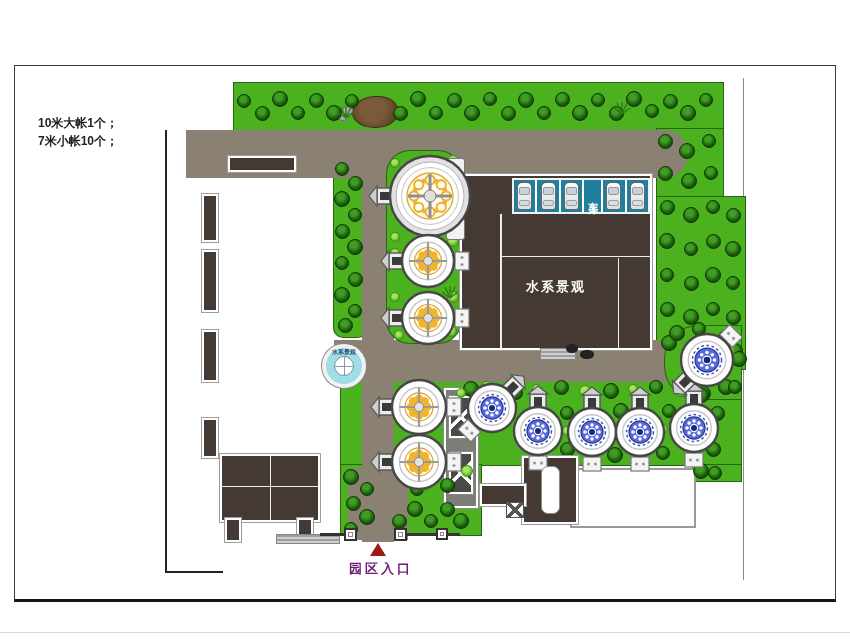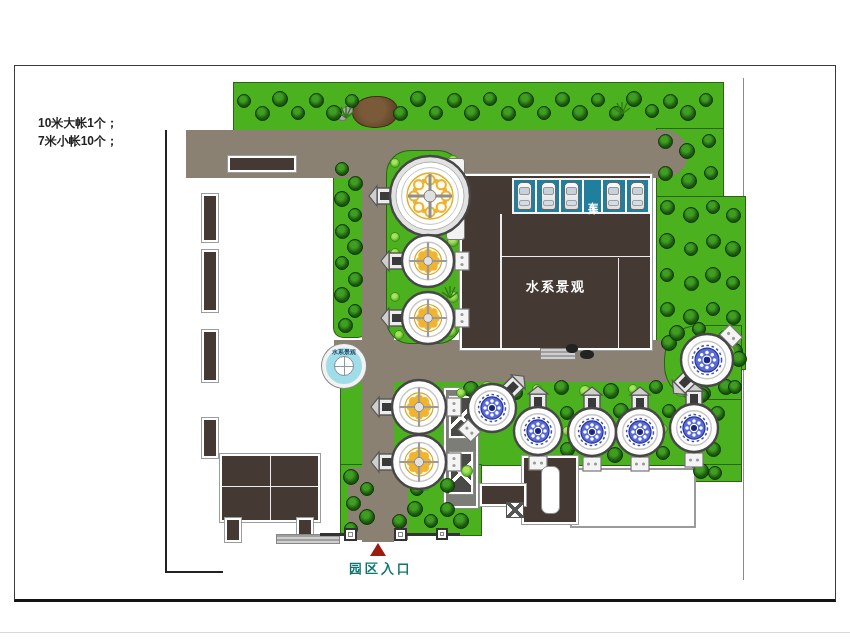--- a/index.html
+++ b/index.html
@@ -64,21 +64,21 @@
   #water-inner{left:334px;top:356px;width:20px;height:20px;border-radius:50%;z-index:7;
          background:linear-gradient(#8a9aa2,#8a9aa2) center/100% 1px no-repeat,
                     linear-gradient(#8a9aa2,#8a9aa2) center/1px 100% no-repeat,#fff;
          border:1px solid #7d8f97;box-sizing:border-box;}
   #water-label{left:320px;top:347px;width:48px;text-align:center;font-size:7px;color:#274a66;
          z-index:8;transform:scale(.85);font-weight:bold;}
   
   #entrance-arrow{left:370px;top:543px;width:0;height:0;border-left:8px solid transparent;
          border-right:8px solid transparent;border-bottom:13px solid var(--red);z-index:8;}
   #entrance-label{left:336px;top:560px;width:90px;text-align:center;font-size:13px;font-weight:bold;
-         color:#0f766e;letter-spacing:3px;z-index:8;}
+         color:#701a75;letter-spacing:3px;z-index:8;}
   .dirt{background:radial-gradient(circle at 45% 40%,#7a5a38 0 40%,#5d4226 80%,#4a3118 100%);
         border:1px solid #3f2d18;border-radius:55% 45% 50% 50%;z-index:4;}
   .stairs{background:repeating-linear-gradient(90deg,#fff 0 2px,#4a3d36 2px 6px);border:1px solid #fff;}
   .steps{background:repeating-linear-gradient(0deg,#cfcfcf 0 2px,#9f9f9f 2px 4px);border:1px solid #868686;z-index:7;}
   .plaza{background:#fff;border:2px solid #9a9a9a;z-index:4;}
   .walk{background:#7d7d78;border:2px solid #fff;box-shadow:0 0 0 1px #8a8a8a;z-index:4;}
   .table{background:#fff;border:1px solid #8a8a8a;border-radius:7px;z-index:7;}
 </style>
 </head>
 <body>

